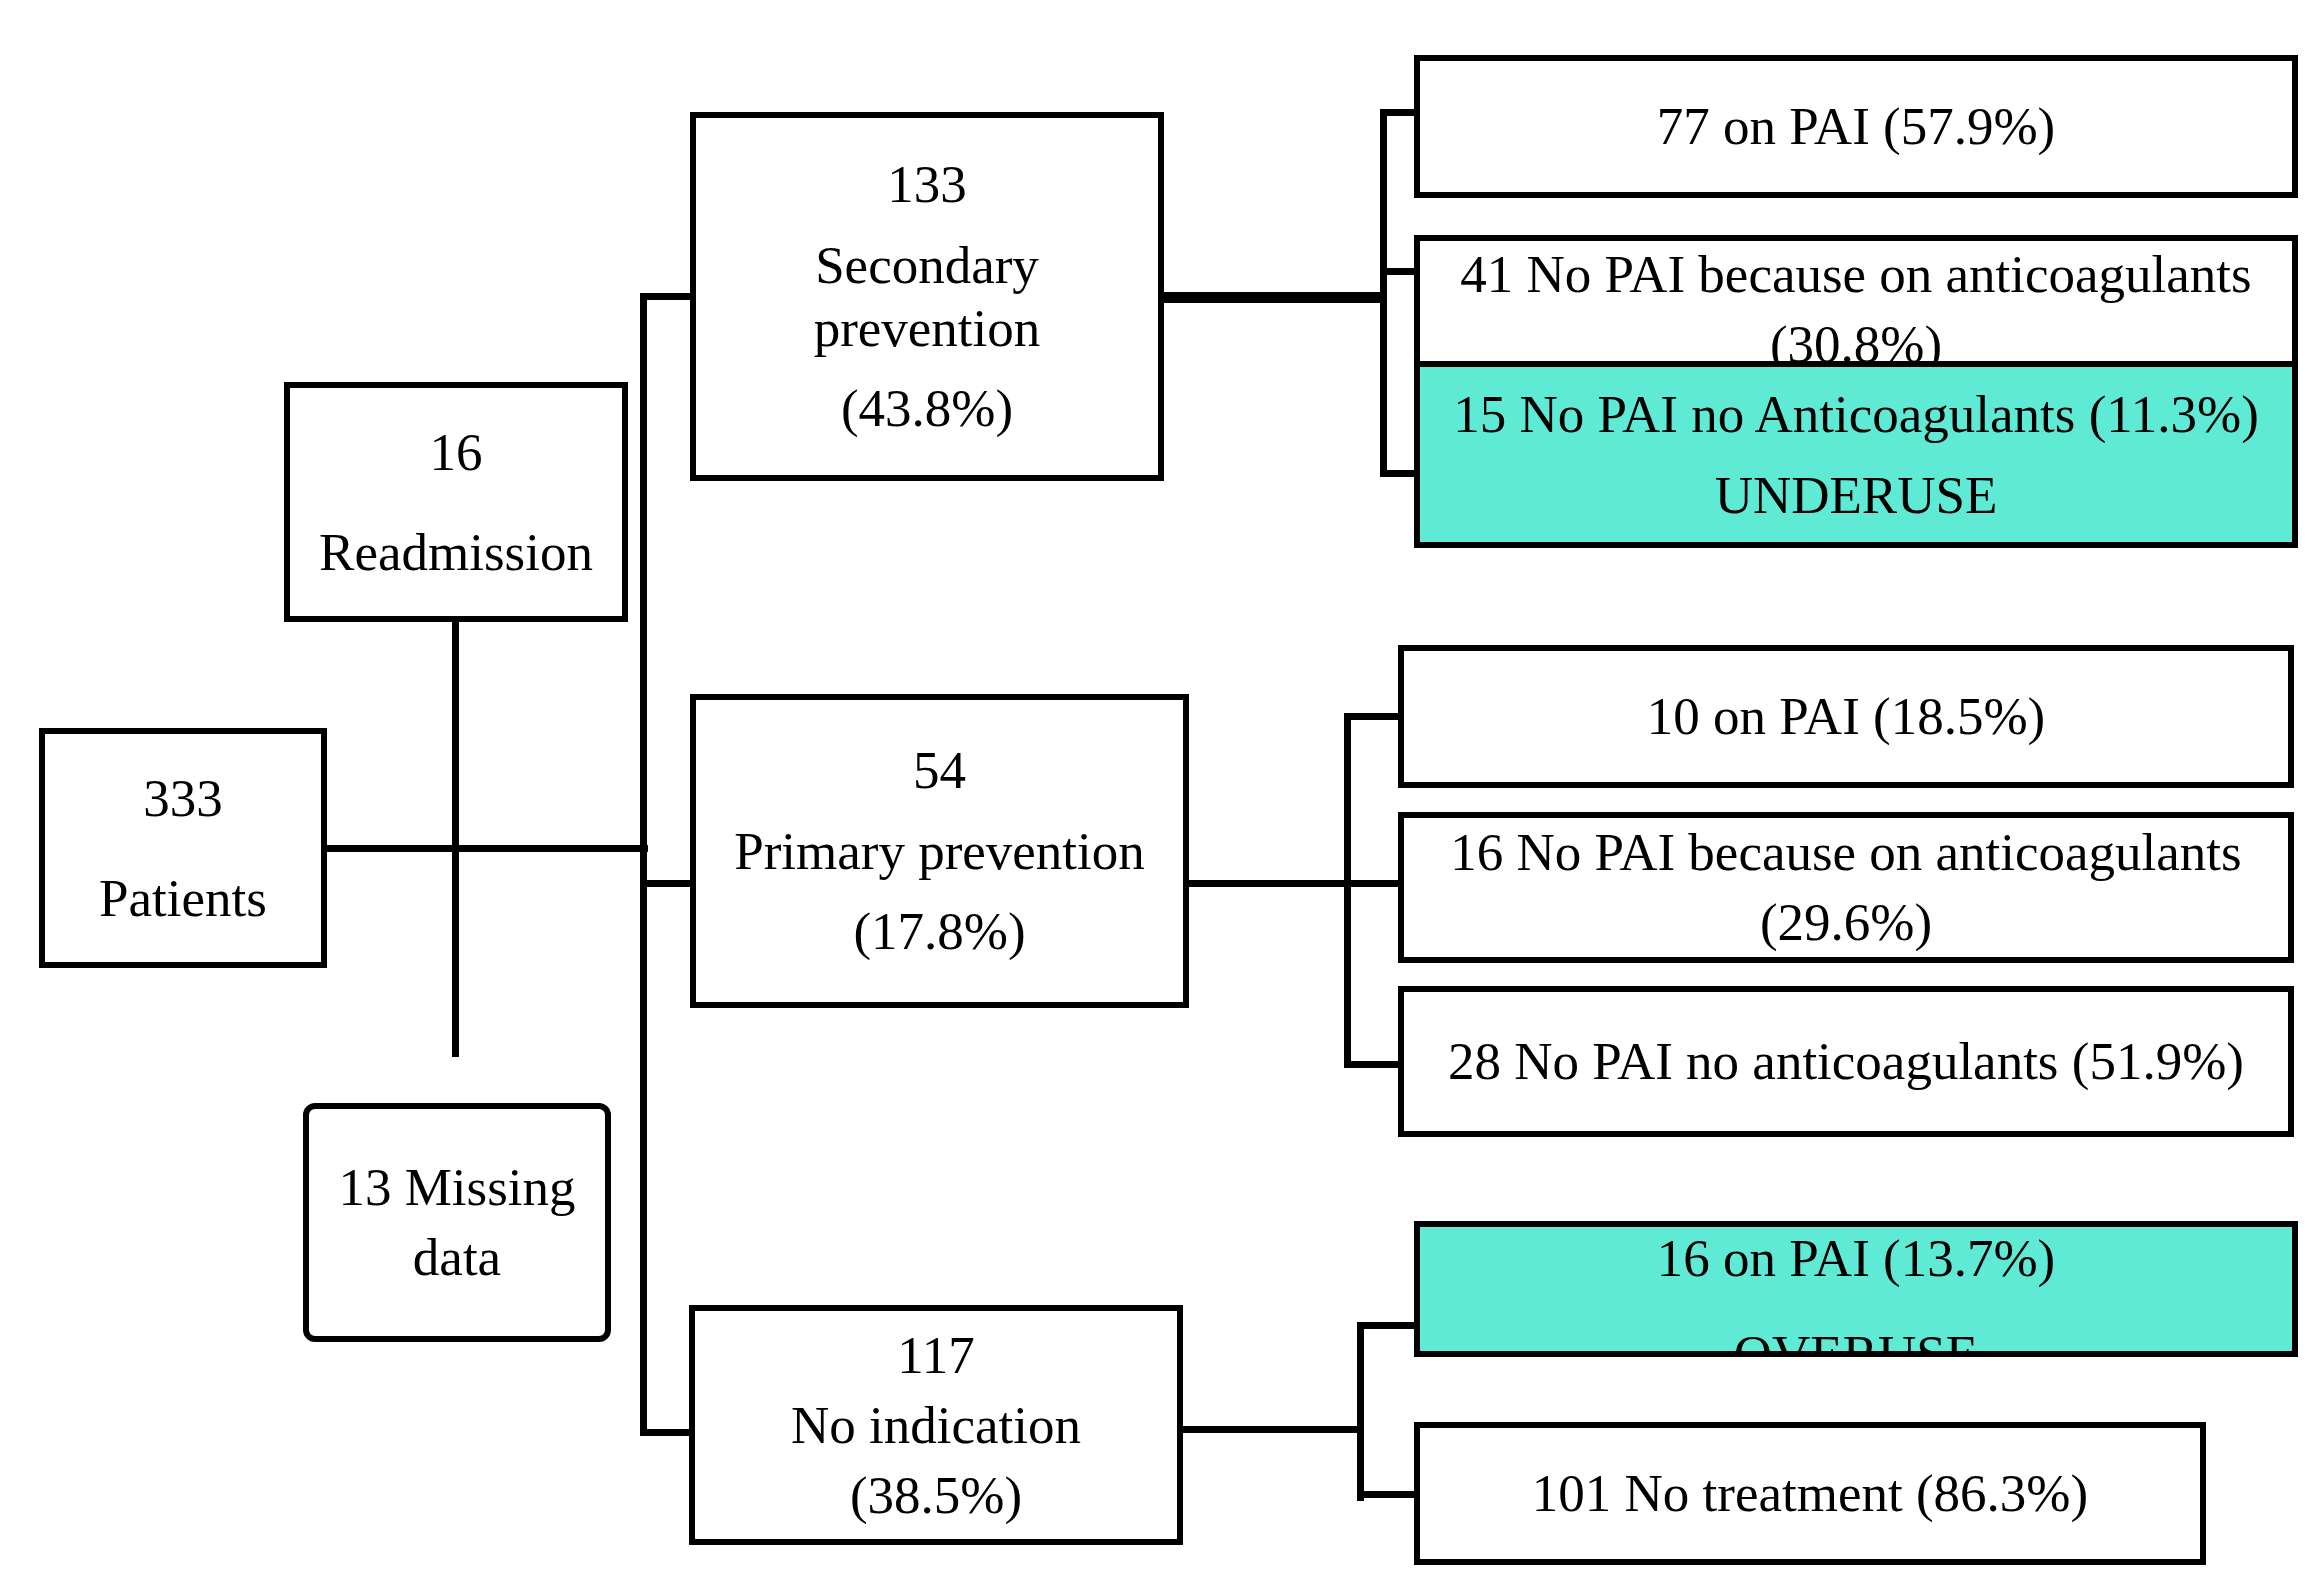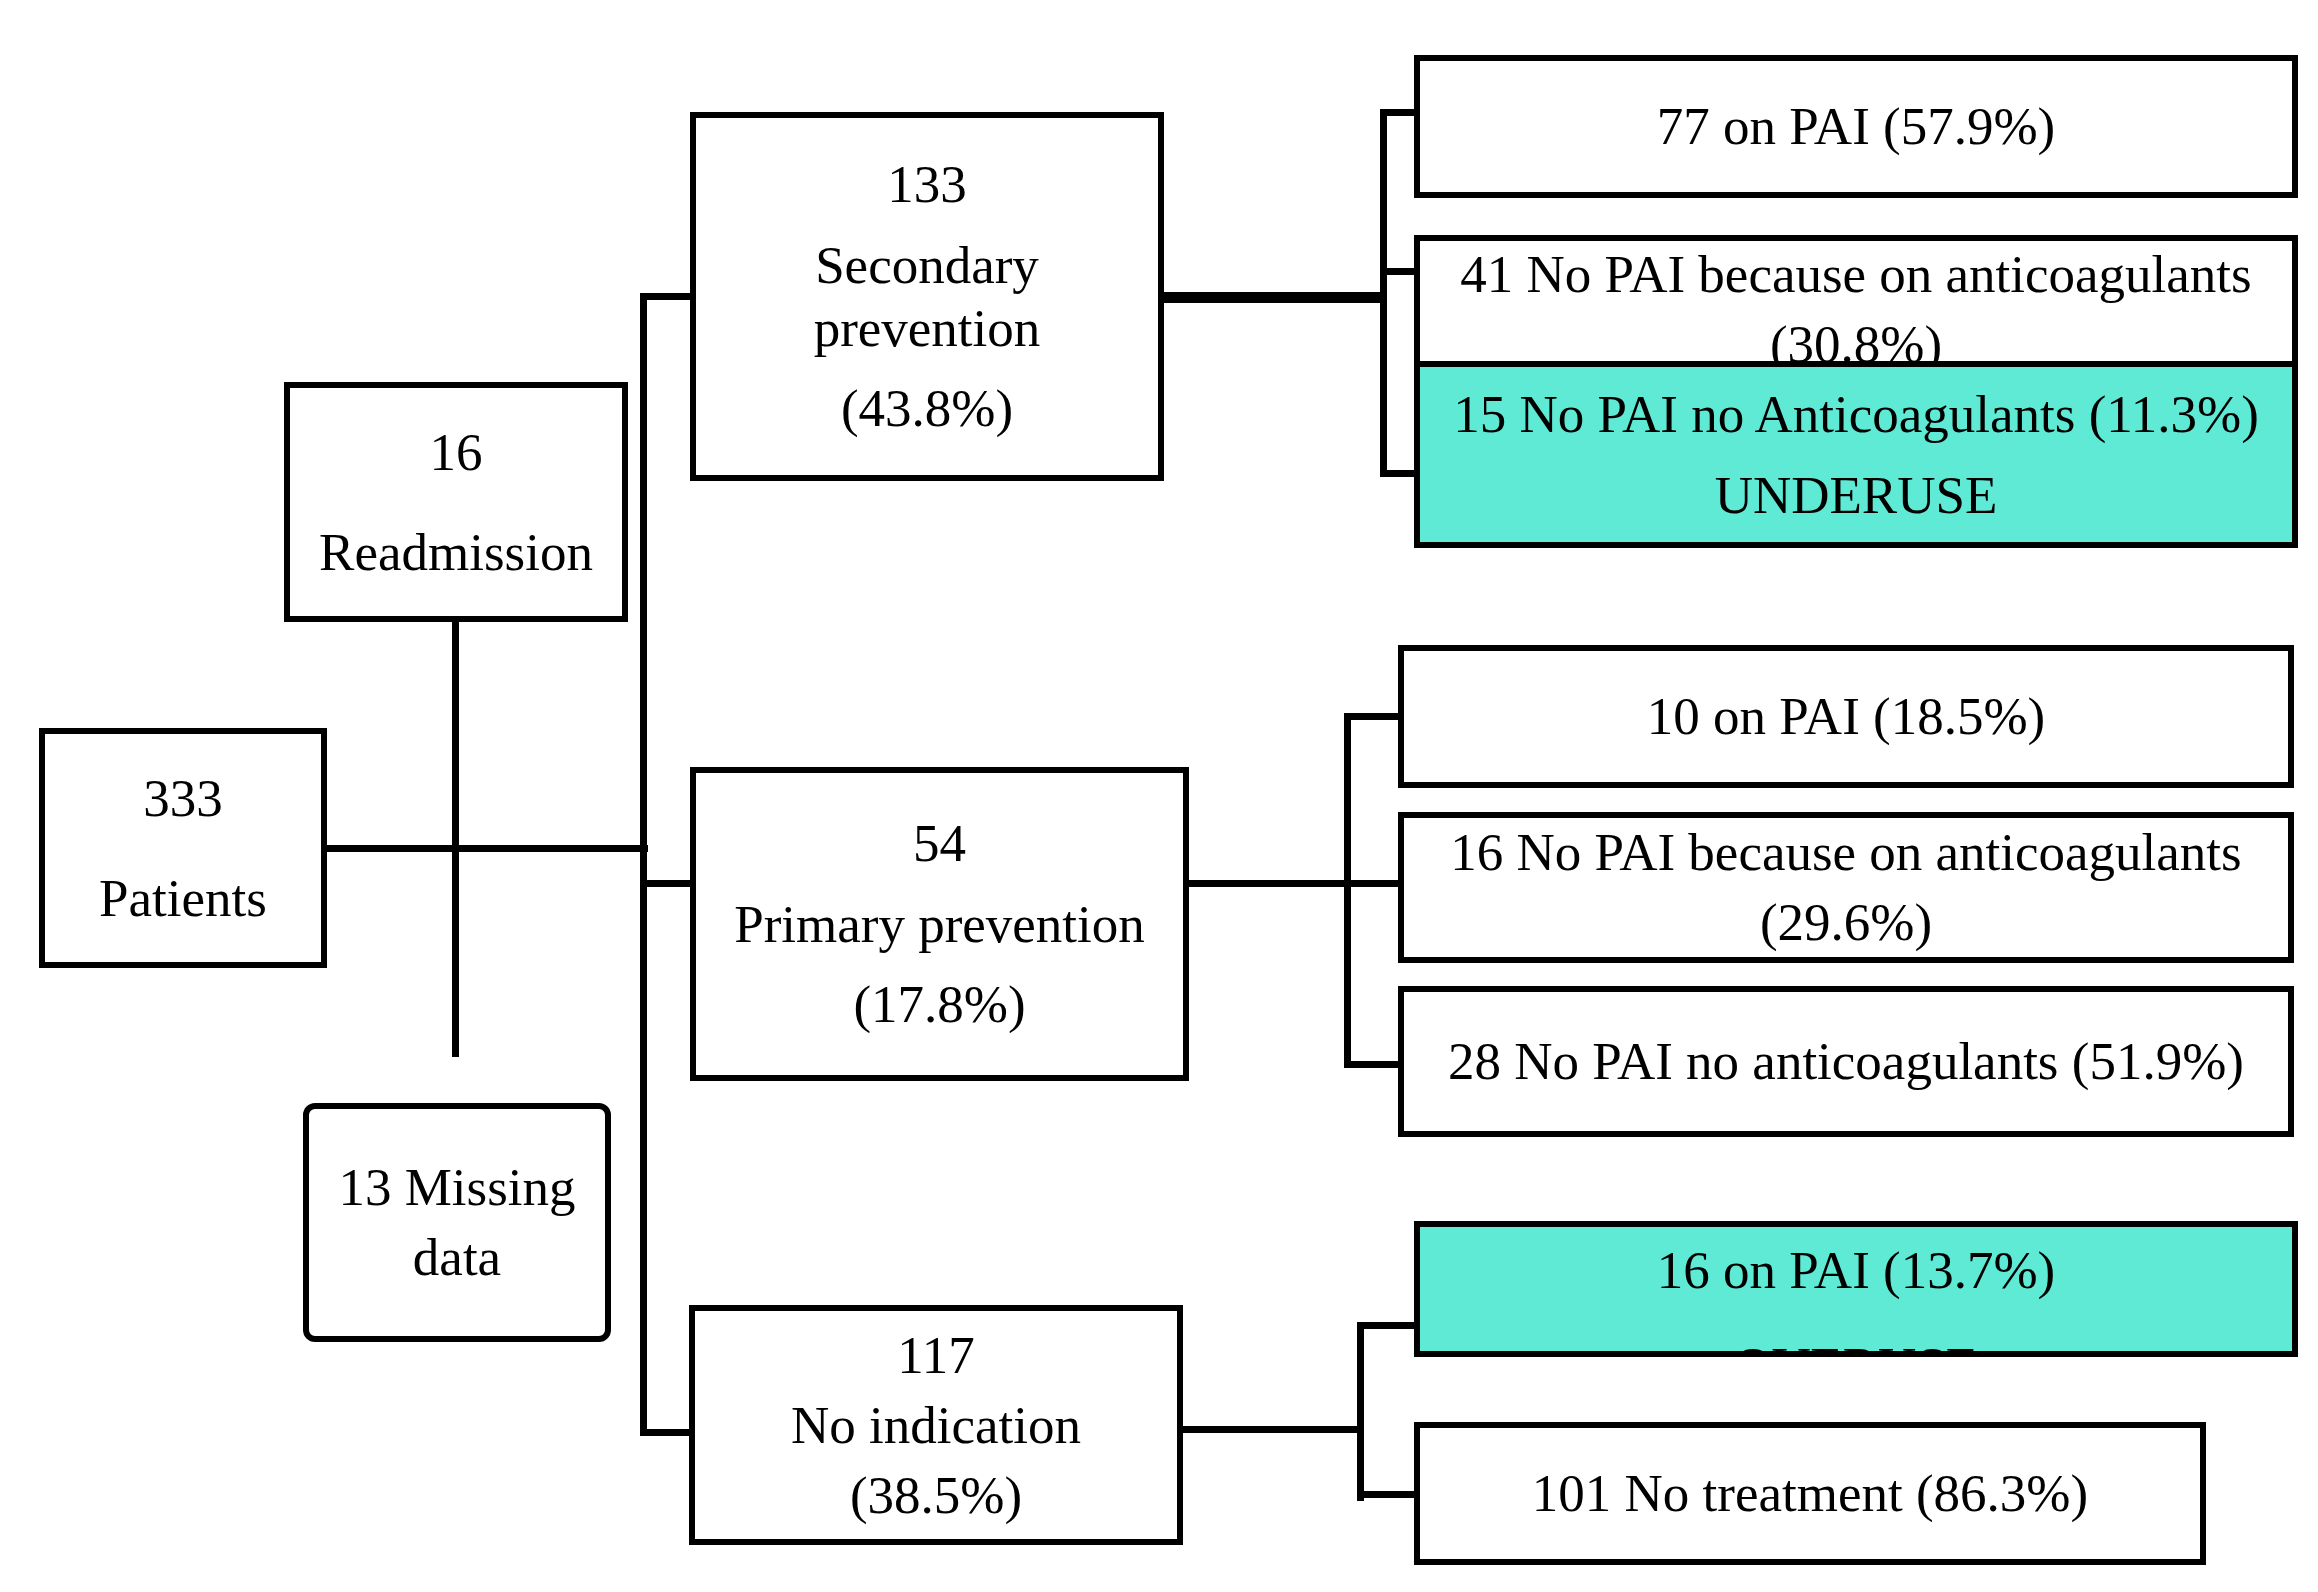--- a/index.html
+++ b/index.html
@@ -21,21 +21,21 @@
     justify-content:center;
     text-align:center;
     font-size:53px;
     line-height:1.18;
     overflow:hidden;
   }
   .box.gray{background:#5eead4;}
   .gap-lg{gap:37px;}
   .gap-md{gap:18px;}
   .gap-sm{gap:7.6px;}
-  .top-align{justify-content:flex-start;padding-top:12px;gap:33px;}
+  .top-align{justify-content:flex-start;padding-top:0;gap:33px;}
   .conn{position:absolute;background:#000000;}
   .txt{width:100%;}
 </style>
 </head>
 <body>
 
 <div id="canvas">
 
   <div class="conn" style="left:327px;top:845px;width:321px;height:7px;"></div>
   <div class="conn" style="left:452px;top:618px;width:7px;height:439px;"></div>
@@ -74,21 +74,21 @@
     <div class="txt">13 Missing</div>
     <div class="txt">data</div>
   </div>
 
   <div class="box gap-md" style="left:690px;top:112px;width:474px;height:369px;">
     <div class="txt">133</div>
     <div class="txt">Secondary prevention</div>
     <div class="txt">(43.8%)</div>
   </div>
 
-  <div class="box gap-md" style="left:690px;top:767px;width:499px;height:314px;align-items:flex-end;">
+  <div class="box gap-md" style="left:690px;top:694px;width:499px;height:314px;align-items:flex-end;">
     <div class="txt">54</div>
     <div class="txt">Primary prevention</div>
     <div class="txt">(17.8%)</div>
   </div>
 
   <div class="box gap-sm" style="left:689px;top:1305px;width:494px;height:240px;">
     <div class="txt">117</div>
     <div class="txt">No indication</div>
     <div class="txt">(38.5%)</div>
   </div>

